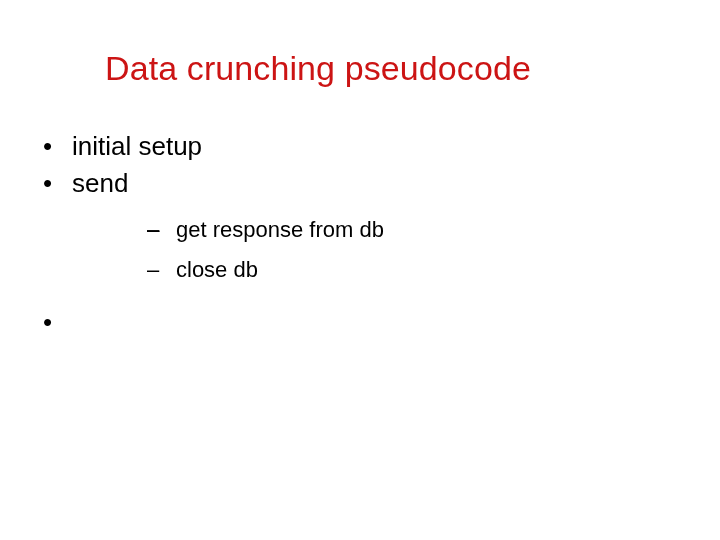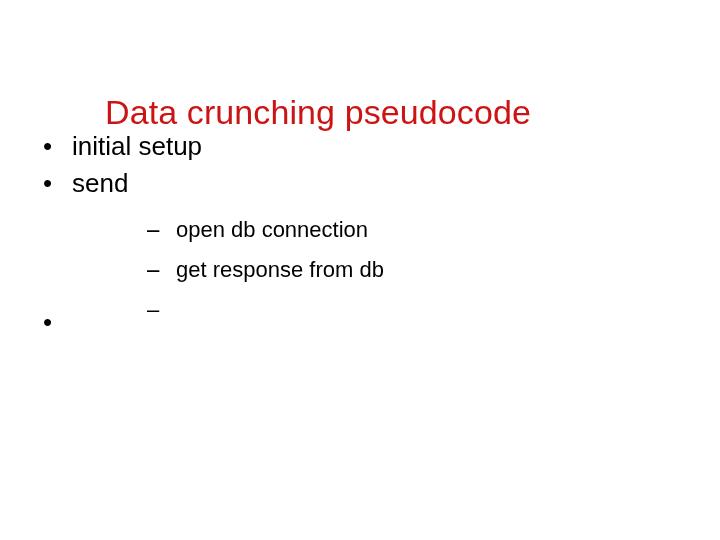--- a/index.html
+++ b/index.html
@@ -27,21 +27,20 @@
     left: 0;
     top: 47px;
     width: 636px;
     text-align: center;
     font-size: 34px;
     line-height: 42px;
     font-weight: 400;
     color: #CC1414;
     letter-spacing: 0.1px;
     white-space: nowrap;
-    margin-top: 44px;
   }
 
   
   .body-list {
     position: absolute;
     left: 0;
     top: 128px;
     width: 720px;
   }
 
@@ -122,31 +121,31 @@
       <li class="l1">
         <span class="marker-dot">•</span>
         <span class="txt">send</span>
 
         <ul class="level2">
           <li class="l2">
             <span class="marker-dash">–</span>
           </li>
           <li class="l2">
             <span class="marker-dash">–</span>
-            <span class="txt">open db connection</span>
           </li>
           <li class="l2">
             <span class="marker-dash">–</span>
           </li>
           <li class="l2">
             <span class="marker-dash">–</span>
             <span class="txt">get response from db</span>
           </li>
           <li class="l2">
             <span class="marker-dash">–</span>
+            <span class="txt">close db</span>
           </li>
         </ul>
       </li>
 
       <li class="gap-after-sub"></li>
 
       <li class="l1">
         <span class="marker-dot">•</span>
       </li>
 

